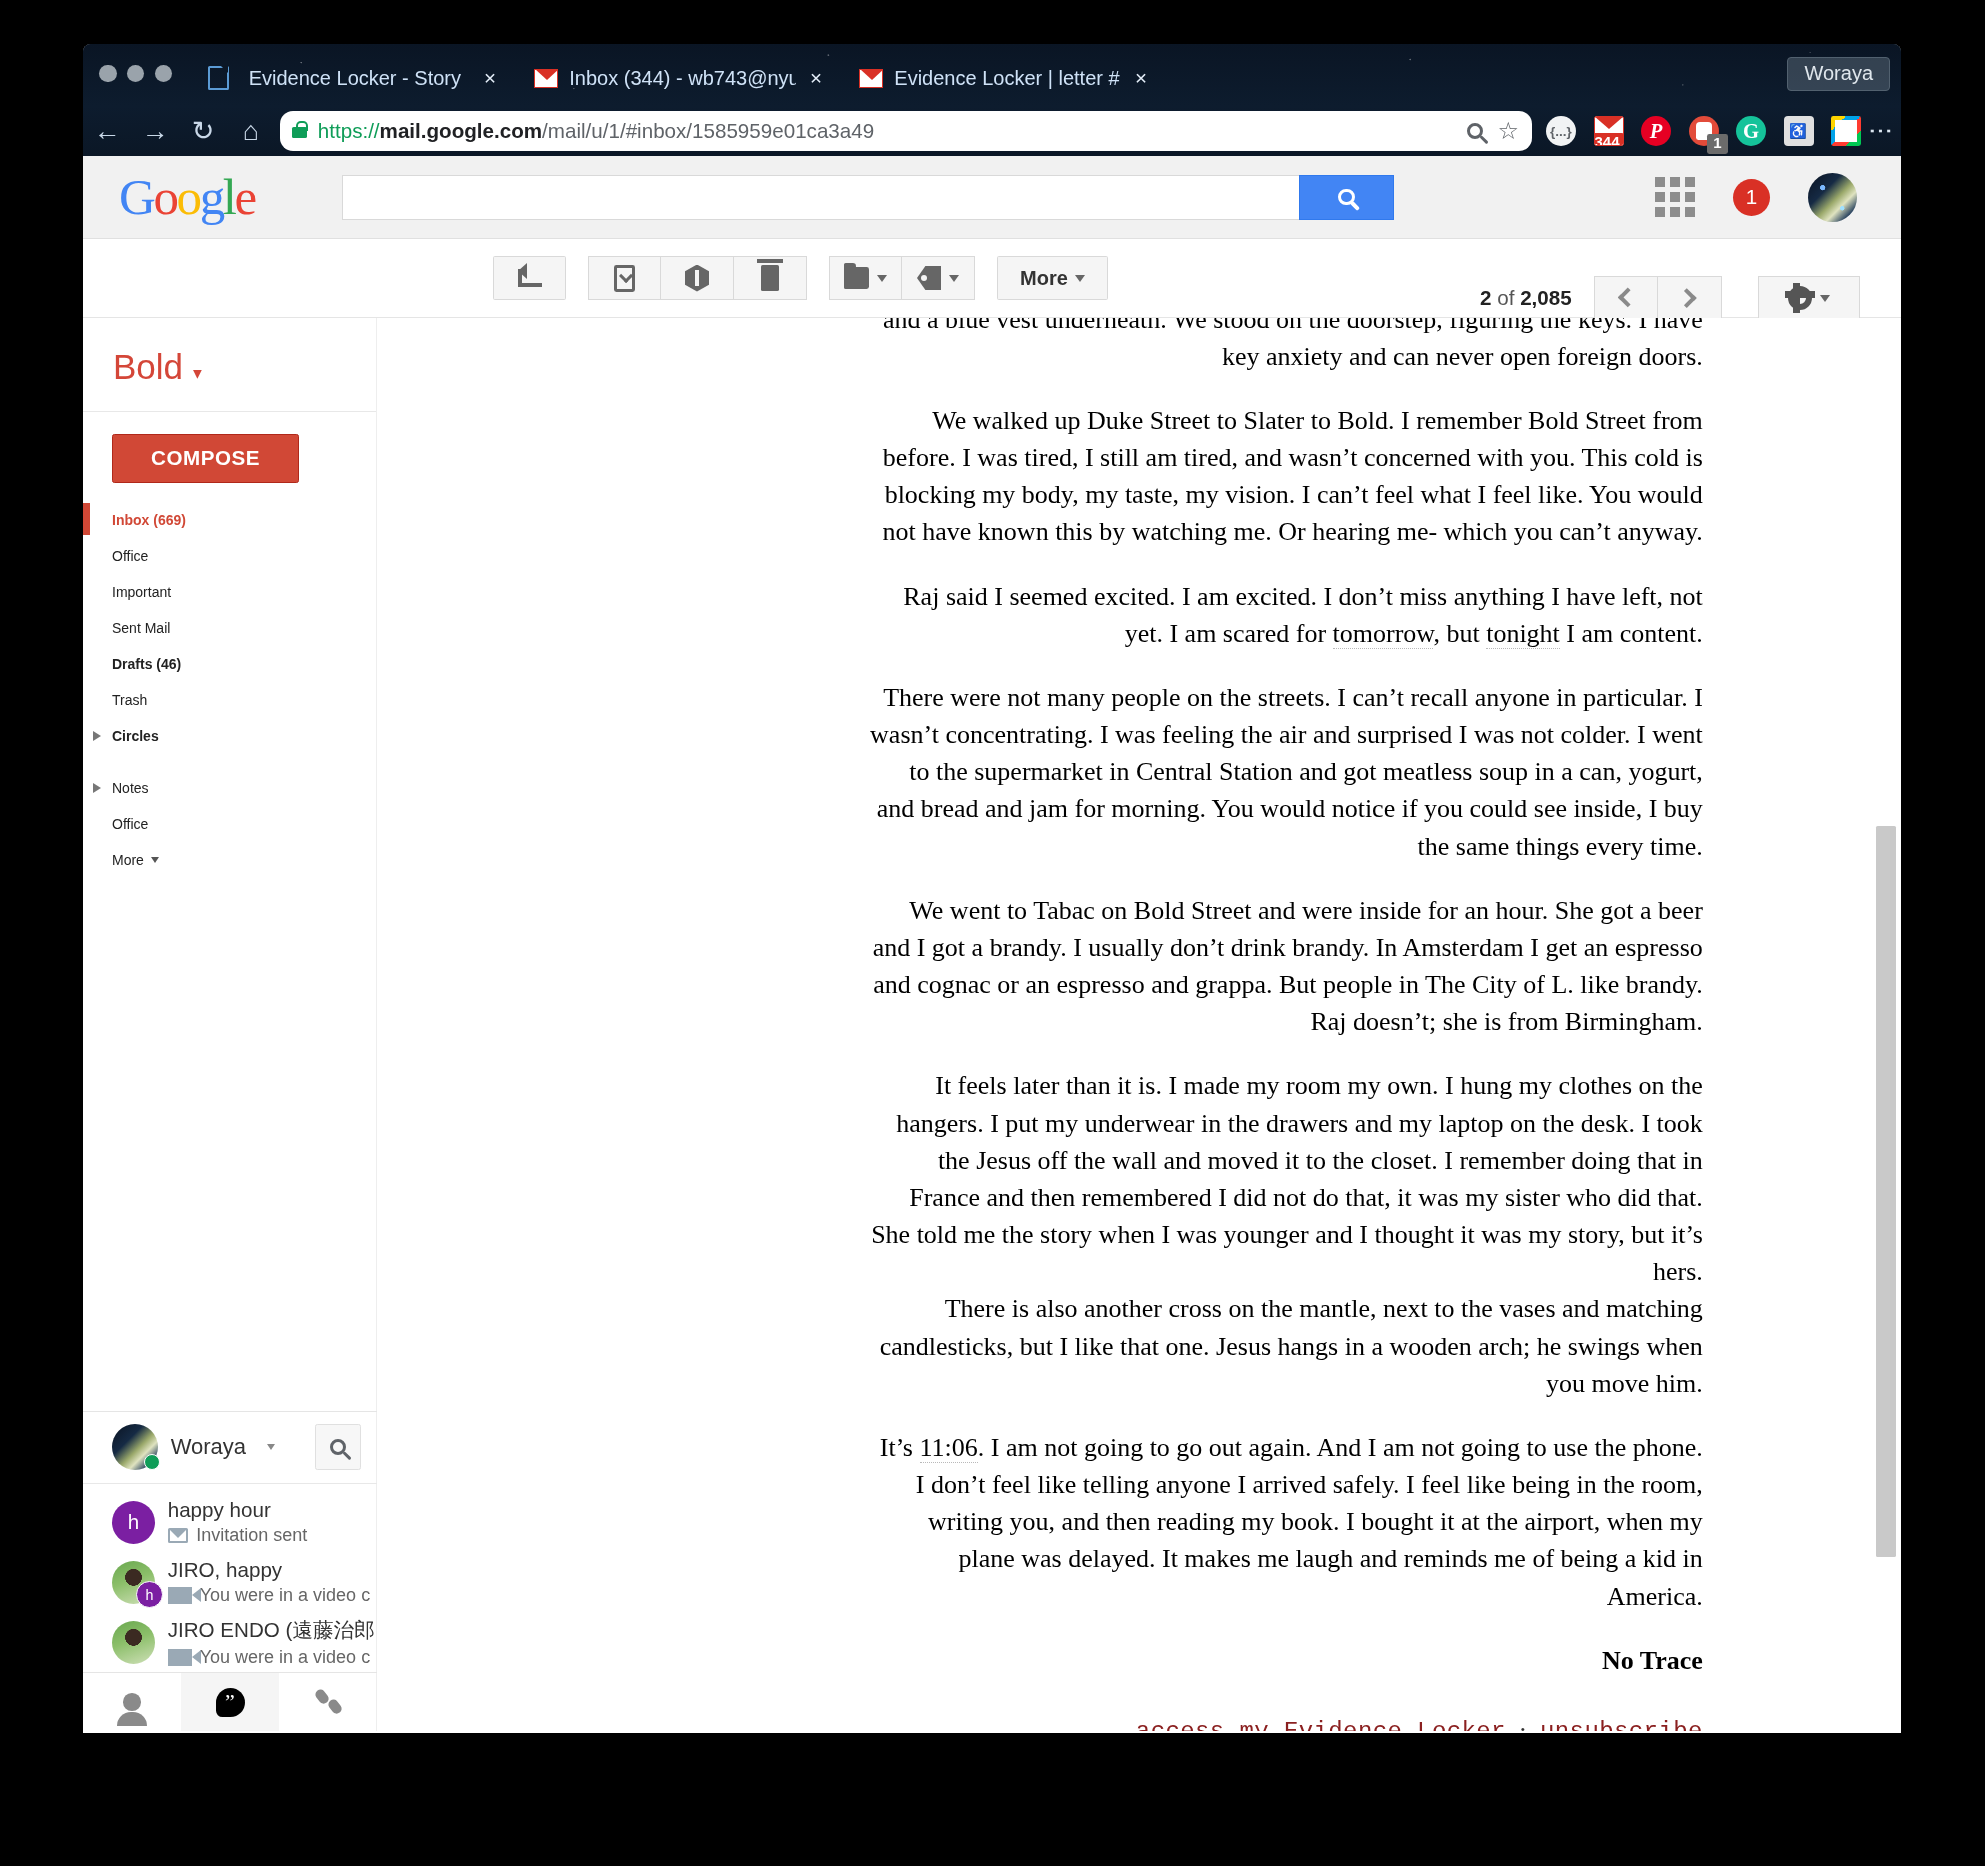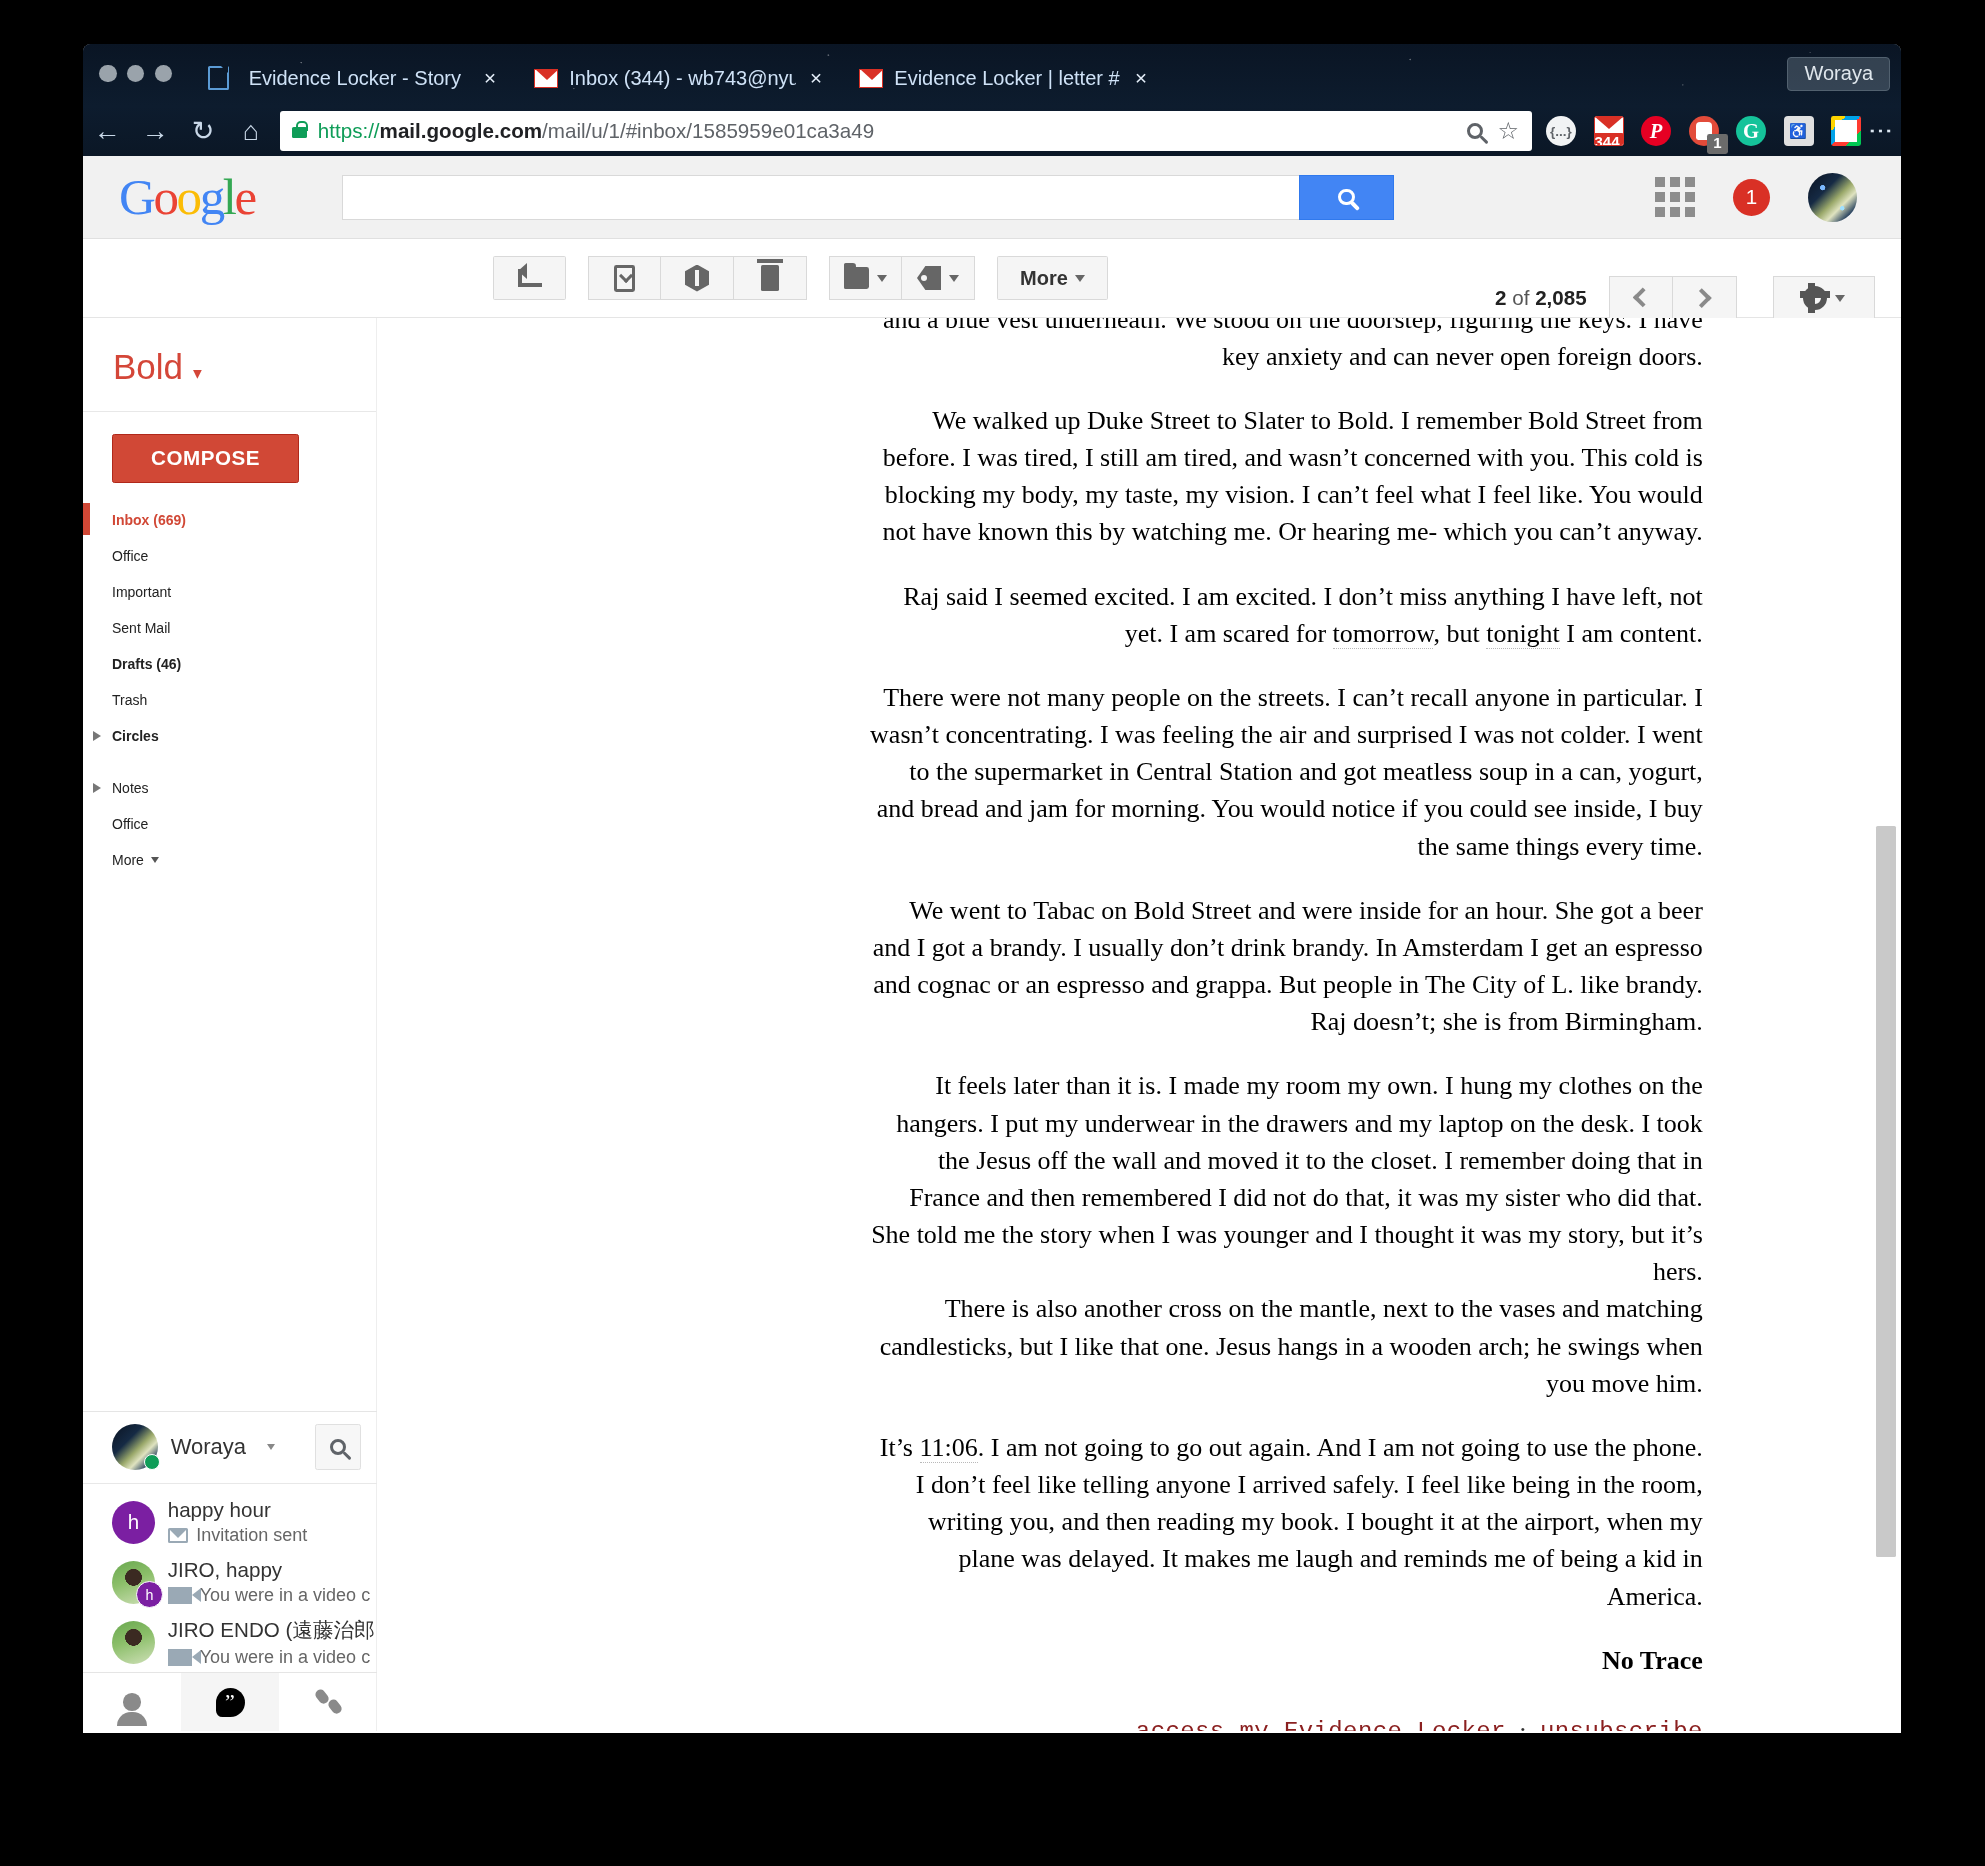--- a/index.html
+++ b/index.html
@@ -84,21 +84,21 @@
     background-image:
       radial-gradient(1px 1px at 18% 40%, rgba(255,255,255,.45), transparent),
       radial-gradient(1px 1px at 46% 70%, rgba(255,255,255,.4), transparent),
       radial-gradient(1.1px 1.1px at 79% 30%, rgba(255,255,255,.45), transparent),
       linear-gradient(#0d1c2e, #0b1726);
     display: flex; align-items: center;
   }
   .nav-btn { color: #c9d8e8; font-size: 27px; width: 48px; text-align: center; flex: none; }
   #omnibox {
     flex: 1; height: 40px; margin: 0 8px 0 4.8px;
-    background: #fff; border-radius: 3px;
+    background: #fff; border-radius: 13px;
     display: flex; align-items: center; padding: 0 12.7px; gap: 11px;
     font-size: 20.6px; overflow: hidden;
   }
   .lock { width: 14.3px; height: 11px; background: #0f9d58; border-radius: 1.6px; position: relative; flex:none; margin-top:3.2px;}
   .lock:before { content:""; position:absolute; left:3.2px; top:-6.4px; width:8px; height:8px;
     border:2.4px solid #0f9d58; border-bottom:none; border-radius:4.8px 4.8px 0 0; }
   .url-scheme { color: #0f9d58; }
   .url-host { color: #202124; font-weight: bold; }
   .url-path { color: #5f6368; }
   .omni-right { margin-left: auto; display:flex; align-items:center; gap:14.3px; padding-left:12.7px;}
@@ -205,21 +205,21 @@
     display:flex;align-items:center;justify-content:center;}
   .ico-spam:after{content:"";width:4px;height:16px;background:#f5f5f5;}
   .ico-trash { width: 17.5px; height: 25.4px; background: #666; border-radius: 1.6px; position: relative;}
   .ico-trash:before{content:"";position:absolute;left:-4px;top:-6.4px;width:25.4px;height:4px;background:#666;}
   .ico-folder { width: 25.4px; height: 21.4px; background: #666; border-radius: 1.6px 2.4px 2.4px 1.6px; position:relative;}
   .ico-folder:before{content:"";position:absolute;left:0;top:-4.8px;width:12.7px;height:6.4px;background:#666;border-radius:1.6px 3.2px 0 0;}
   .ico-label { width: 24px; height: 24px; background: #666; position: relative;
     clip-path: polygon(0 0, 65% 0, 100% 50%, 65% 100%, 0 100%); transform: rotate(180deg);}
   .ico-label:after{content:"";position:absolute;right:4px;top:8.7px;width:6.4px;height:6.4px;background:#f5f5f5;border-radius:50%;}
 
-  #pager { margin-left: auto; display: flex; align-items: center; gap: 22px; padding-right: 26px; margin-top: 40px; }
+  #pager { margin-left: auto; display: flex; align-items: center; gap: 22px; padding-right: 41px; margin-top: 40px; }
   #page-count { font-size: 20.6px; color: #555; }
   #page-count b { color: #222; }
   .arrow-btn { width: 64px; height: 44px; background: #f5f5f5; border: 0.8px solid #d9d9d9;
                display: flex; align-items: center; justify-content: center; }
   .chev { width: 13.5px; height: 13.5px; border-top: 4px solid #8a8a8a; border-right: 4px solid #8a8a8a; }
   .chev.left { transform: rotate(-135deg); margin-left: 4.8px;}
   .chev.right { transform: rotate(45deg); margin-right: 4.8px;}
   #gear-btn { width: 102px; height: 44px; background: #f5f5f5; border: 0.8px solid #d9d9d9;
               display: flex; align-items: center; justify-content: center; gap: 8px; margin-left: 14.3px;}
   .gear { width: 24px; height: 24px; border-radius: 50%; border: 6.4px solid #555; position: relative;}

